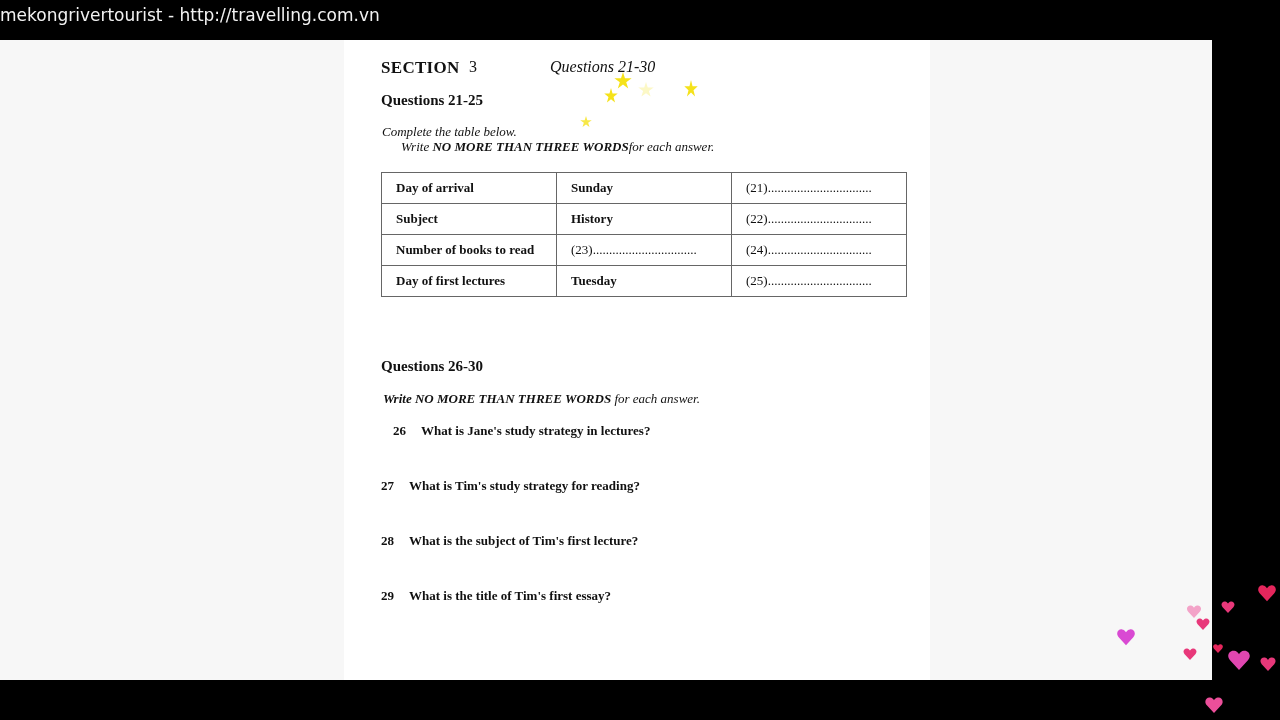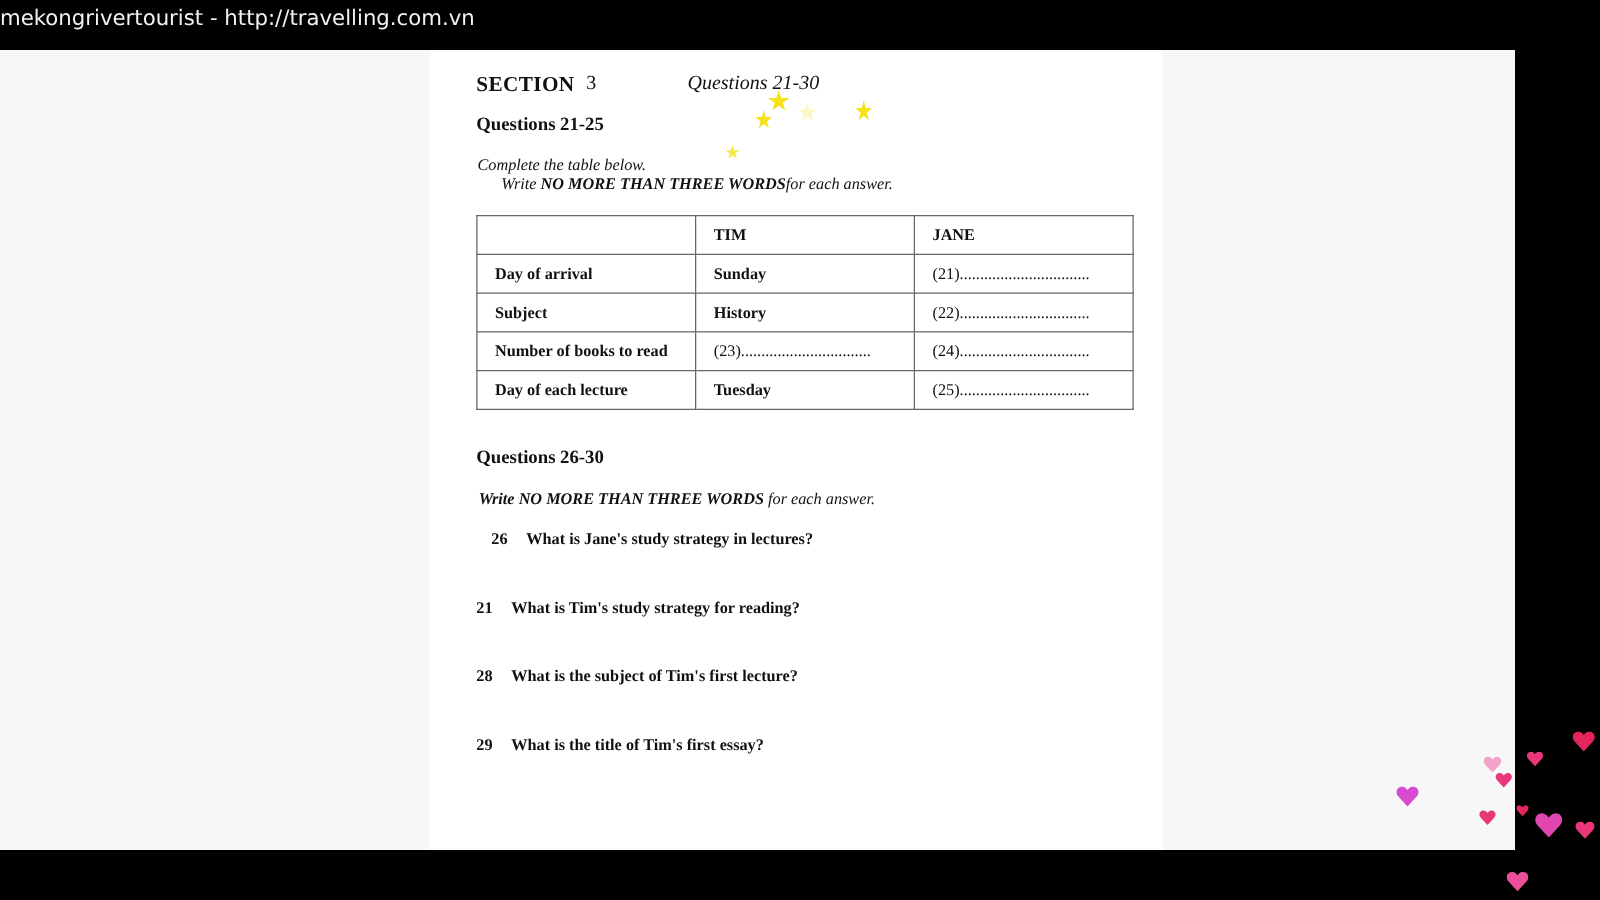--- a/index.html
+++ b/index.html
@@ -66,54 +66,49 @@
     <div class="abs section-num">3</div>
     <div class="abs section-range">Questions 21-30</div>
 
     <div class="abs h-q" style="left:37px; top:52px;">Questions 21-25</div>
 
     <div class="abs instr" style="left:38px; top:84px;">Complete the table below.</div>
     <div class="abs instr" style="left:39px; top:99px;margin-left:18px;"><span>Write </span><b>NO MORE THAN THREE WORDS</b><span>for each answer.</span></div>
 
     <table class="tbl">
       <tbody>
-          <tr>
-        <td class="c0"></td>
-        <td class="c1">TIM</td>
-        <td>JANE</td>
-      </tr>
       <tr>
         <td class="c0">Day of arrival</td>
         <td class="c1">Sunday</td>
         <td class="blank">(21)................................</td>
       </tr>
       <tr>
         <td class="c0">Subject</td>
         <td class="c1">History</td>
         <td class="blank">(22)................................</td>
       </tr>
       <tr>
         <td class="c0">Number of books to read</td>
         <td class="c1 blank">(23)................................</td>
         <td class="blank">(24)................................</td>
       </tr>
       <tr>
-        <td class="c0">Day of each lecture</td>
+        <td class="c0">Day of first lectures</td>
         <td class="c1">Tuesday</td>
         <td class="blank">(25)................................</td>
       </tr>
     </tbody>
       </table>
 
     <div class="abs h-q" style="left:37px; top:318px;">Questions 26-30</div>
 
     <div class="abs instr" style="left:39px; top:351px;"><b>Write </b><b>NO MORE THAN THREE WORDS</b><span> for each answer.</span></div>
 
     <div class="abs q" style="left:37px; top:383px;margin-left:12px;"><span class="num">26</span><span>What is Jane's study strategy in lectures?</span></div>
-    <div class="abs q" style="left:37px; top:438px;"><span class="num">21</span><span>What is Tim's study strategy for reading?</span></div>
+    <div class="abs q" style="left:37px; top:438px;"><span class="num">27</span><span>What is Tim's study strategy for reading?</span></div>
     <div class="abs q" style="left:37px; top:493px;"><span class="num">28</span><span>What is the subject of Tim's first lecture?</span></div>
     <div class="abs q" style="left:37px; top:548px;"><span class="num">29</span><span>What is the title of Tim's first essay?</span></div>
   </div>
 
   <div class="star" style="left:614px; top:32px; width:18px; height:18px;"></div>
   <div class="star" style="left:604px; top:48px; width:14px; height:16px;"></div>
   <div class="star" style="left:684px; top:40px; width:14px; height:18px;"></div>
   <div class="star" style="left:580px; top:76px; width:12px; height:12px; opacity:0.8;"></div>
   <div class="star" style="left:638px; top:42px; width:16px; height:16px; opacity:0.25;"></div>
 

